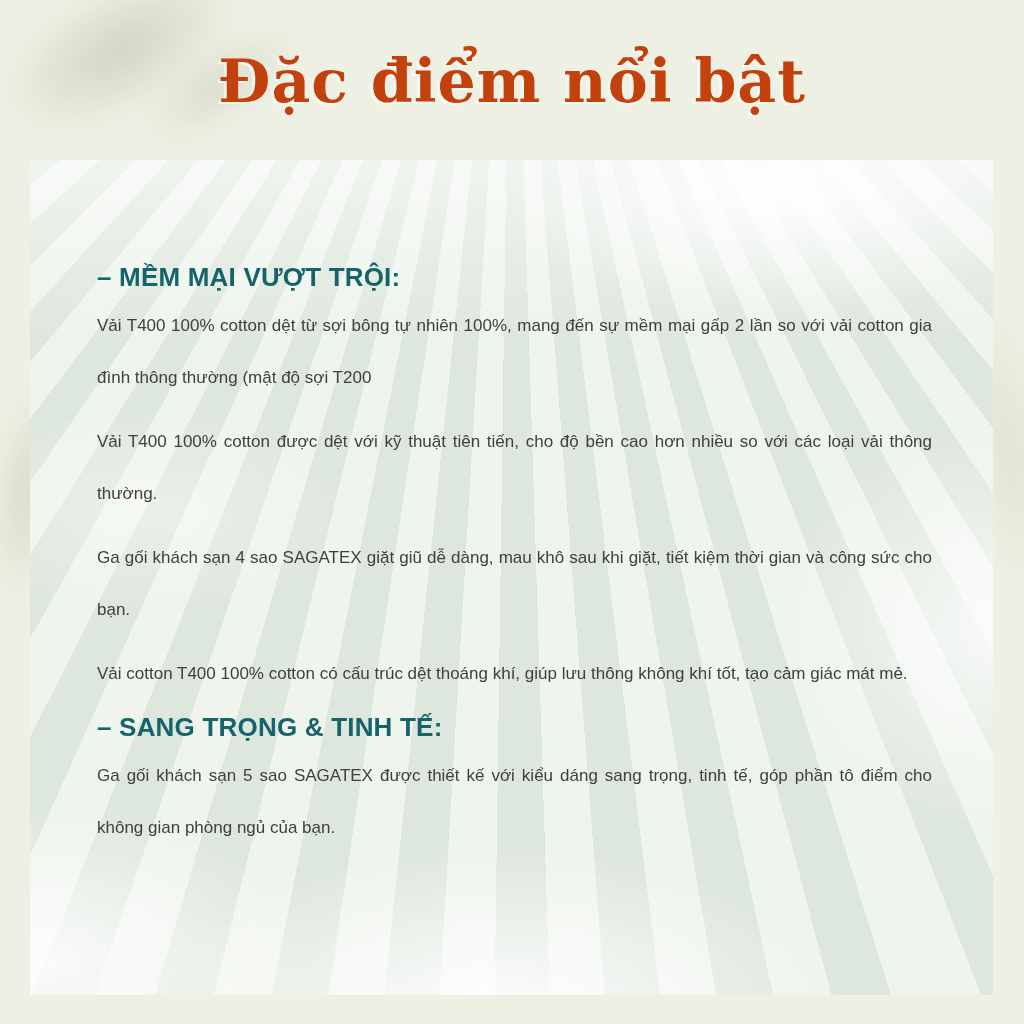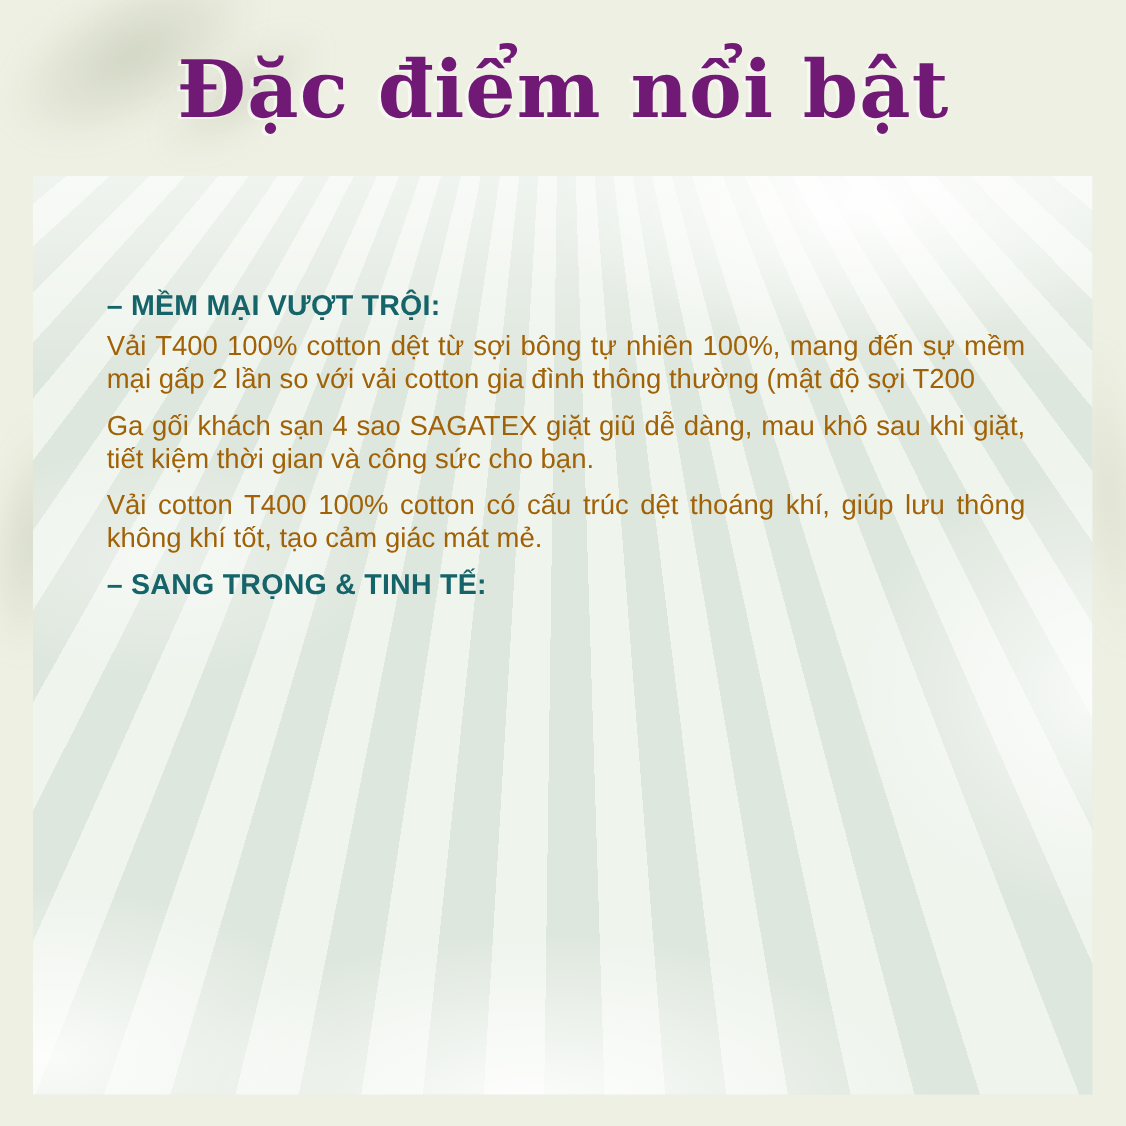--- a/index.html
+++ b/index.html
@@ -45,24 +45,24 @@
   }
 
   
   .page-title {
     position: absolute;
     left: 0; top: 16px;
     width: 100%;
     text-align: center;
     font-family: "DejaVu Serif", "Liberation Serif", serif;
     font-weight: 700;
-    font-size: 72px;
+    font-size: 60px;
     line-height: 130px;
     letter-spacing: 1px;
-    color: #701a75;
+    color: #c2410c;
     text-shadow: -3px 2px 0 rgba(255,255,255,0.55);
     margin: 0;
   }
 
   
   .content-panel {
     position: absolute;
     left: 30px; top: 160px; right: 31px; bottom: 29px;
     background-image:
       linear-gradient(rgba(255,255,255,0.55), rgba(255,255,255,0) 22%),
@@ -88,23 +88,23 @@
   .feature-heading {
     margin: 0 0 8px 0;
     font-size: 26px;
     line-height: 30px;
     font-weight: 700;
     letter-spacing: 0.2px;
     color: #15646a;
   }
   .feature-body {
     margin: 0 0 9px 0;
-    font-size: 25px;
-    line-height: 30px;
-    color: #a16207;
+    font-size: 17px;
+    line-height: 52px;
+    color: #404040;
     text-align: justify;
   }
   .feature-item:last-child .feature-body { margin-bottom: 0; }
 </style>
 </head>
 <body>
 
 <div class="canvas">
 
   <div class="leaf-shadow a"></div>
@@ -117,29 +117,31 @@
   <div class="content-panel"></div>
 
   <div class="feature-list">
 
     <div class="feature-item">
       <h2 class="feature-heading">– MỀM MẠI VƯỢT TRỘI:</h2>
       <p class="feature-body">Vải T400 100% cotton dệt từ sợi bông tự nhiên 100%, mang đến sự mềm mại gấp 2 lần so với vải cotton gia đình thông thường (mật độ sợi T200</p>
     </div>
 
     <div class="feature-item">
+      <p class="feature-body">Vải T400 100% cotton được dệt với kỹ thuật tiên tiến, cho độ bền cao hơn nhiều so với các loại vải thông thường.</p>
     </div>
 
     <div class="feature-item">
       <p class="feature-body">Ga gối khách sạn 4 sao SAGATEX giặt giũ dễ dàng, mau khô sau khi giặt, tiết kiệm thời gian và công sức cho bạn.</p>
     </div>
 
     <div class="feature-item">
       <p class="feature-body">Vải cotton T400 100% cotton có cấu trúc dệt thoáng khí, giúp lưu thông không khí tốt, tạo cảm giác mát mẻ.</p>
     </div>
 
     <div class="feature-item">
       <h2 class="feature-heading">– SANG TRỌNG &amp; TINH TẾ:</h2>
+      <p class="feature-body">Ga gối khách sạn 5 sao SAGATEX được thiết kế với kiểu dáng sang trọng, tinh tế, góp phần tô điểm cho không gian phòng ngủ của bạn.</p>
     </div>
 
   </div>
 
 </div>
 
 </body></html>

